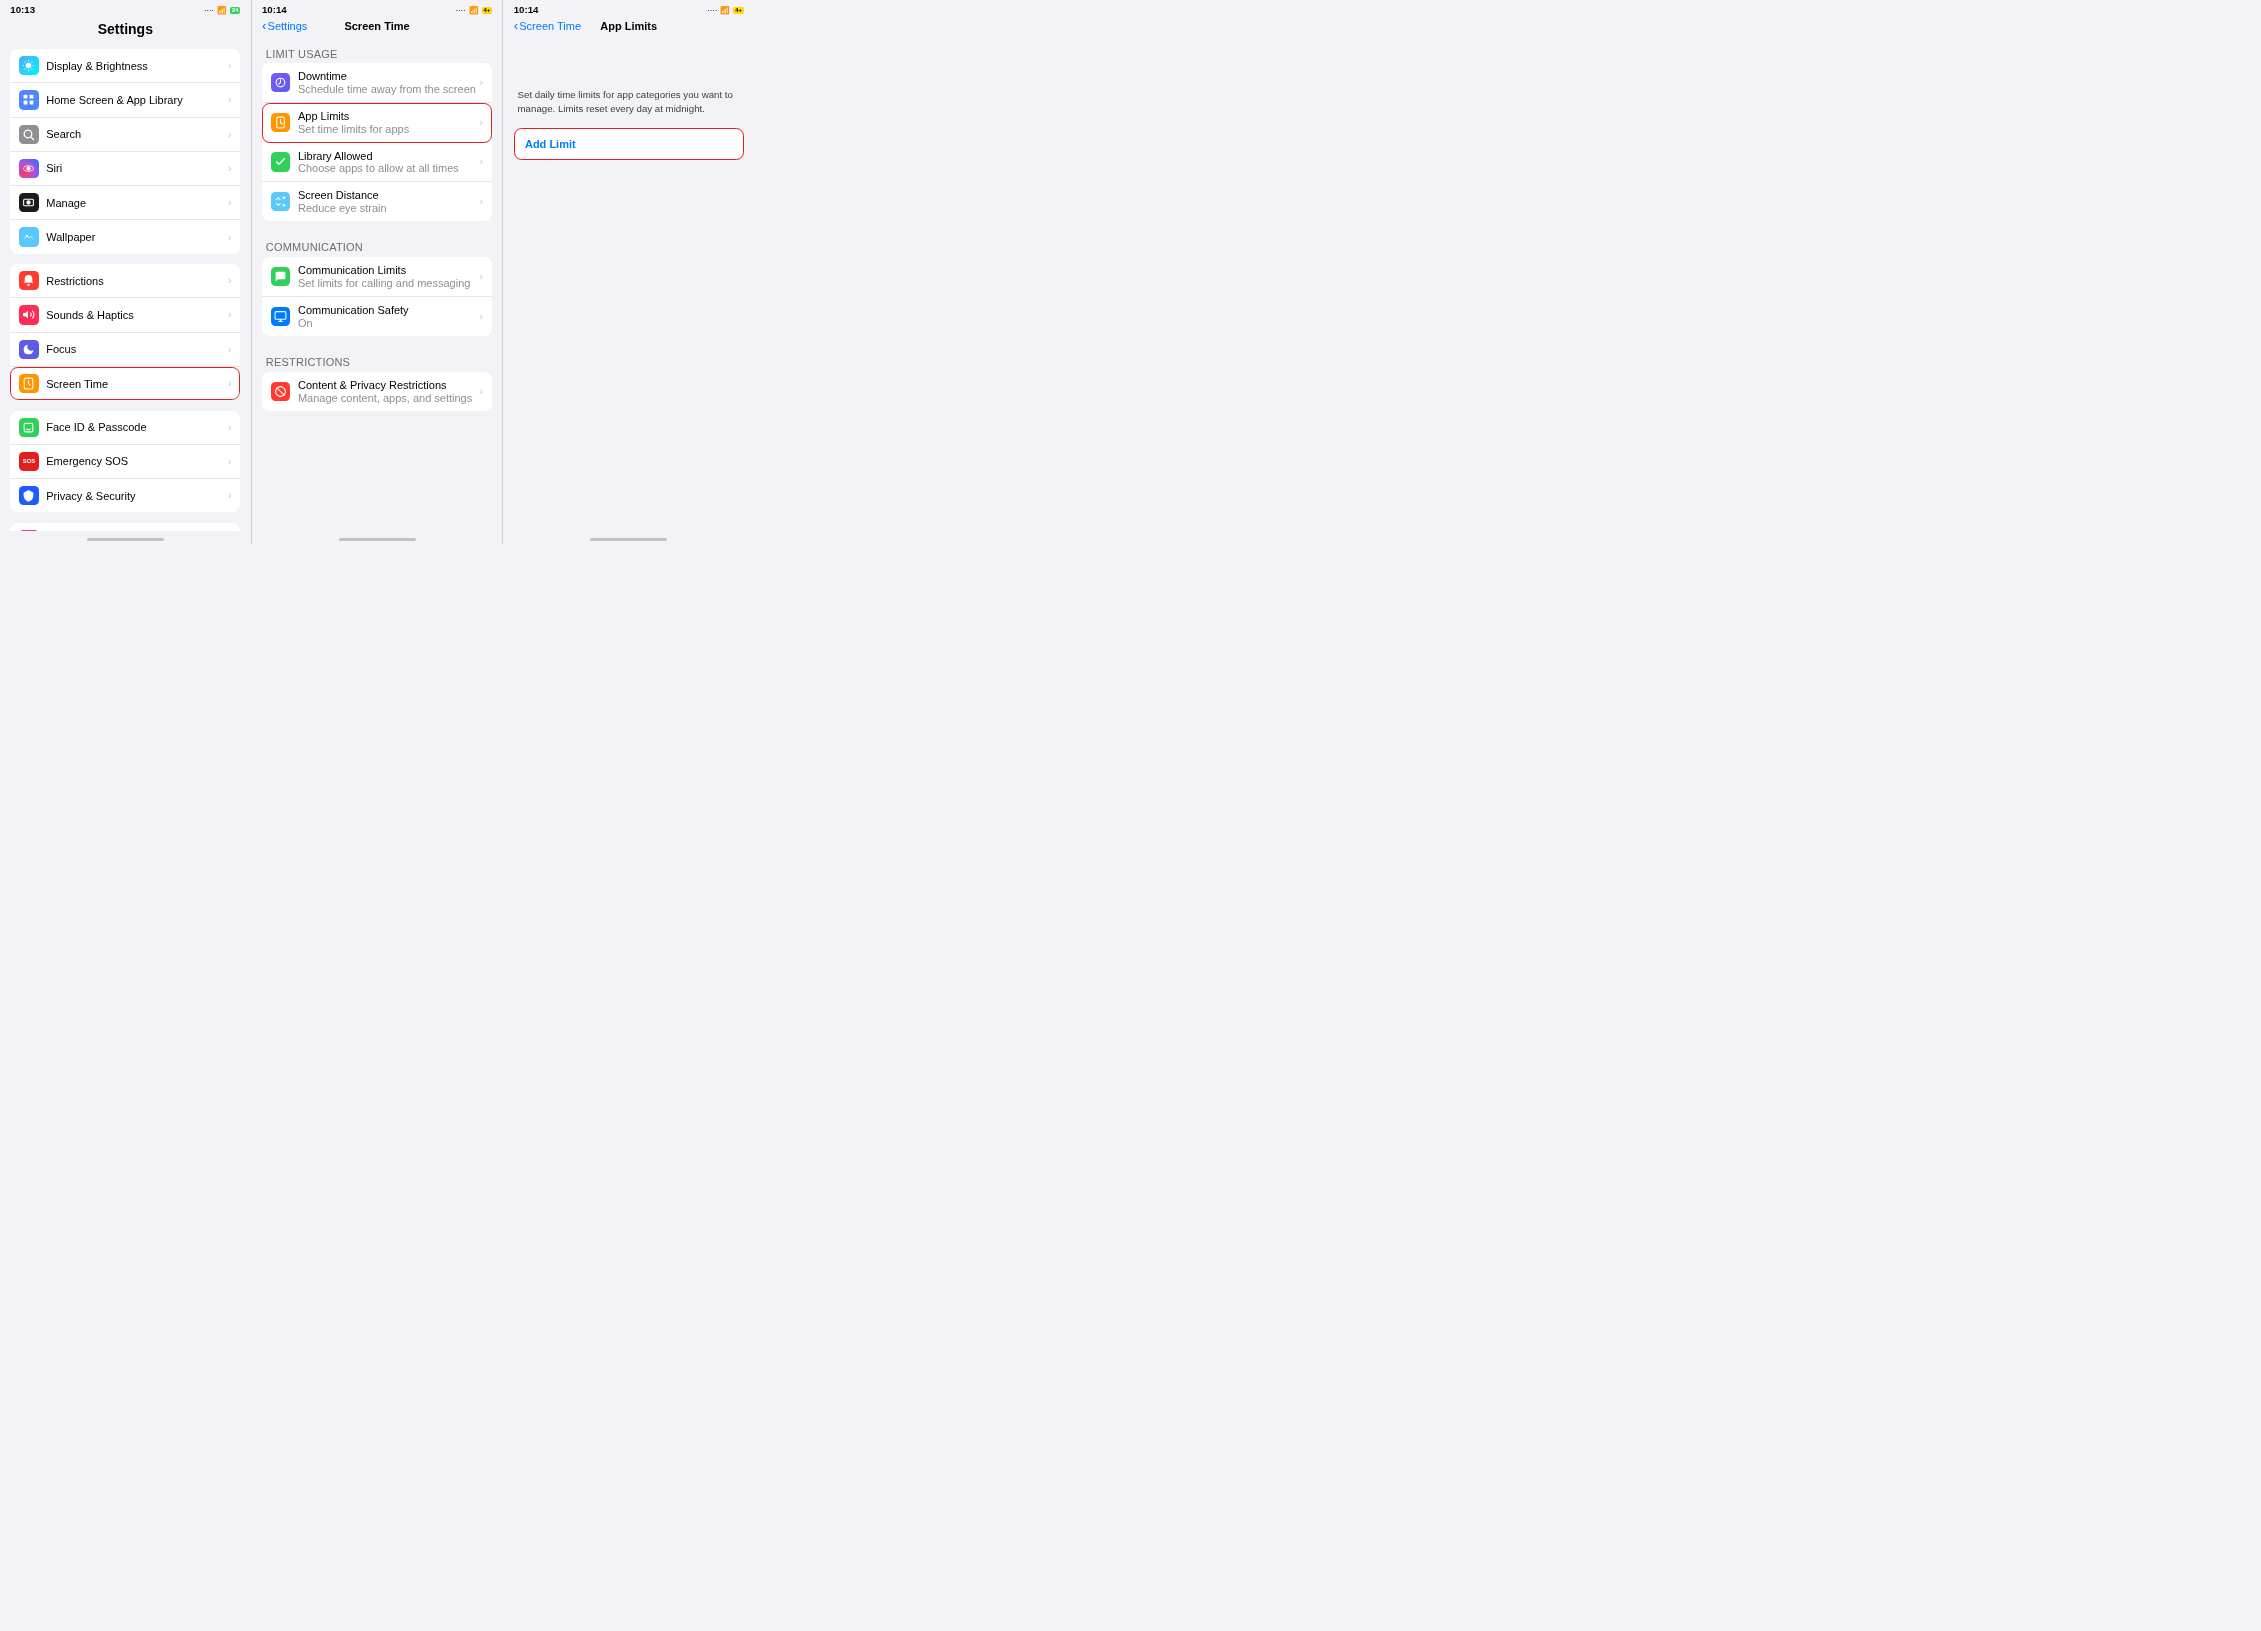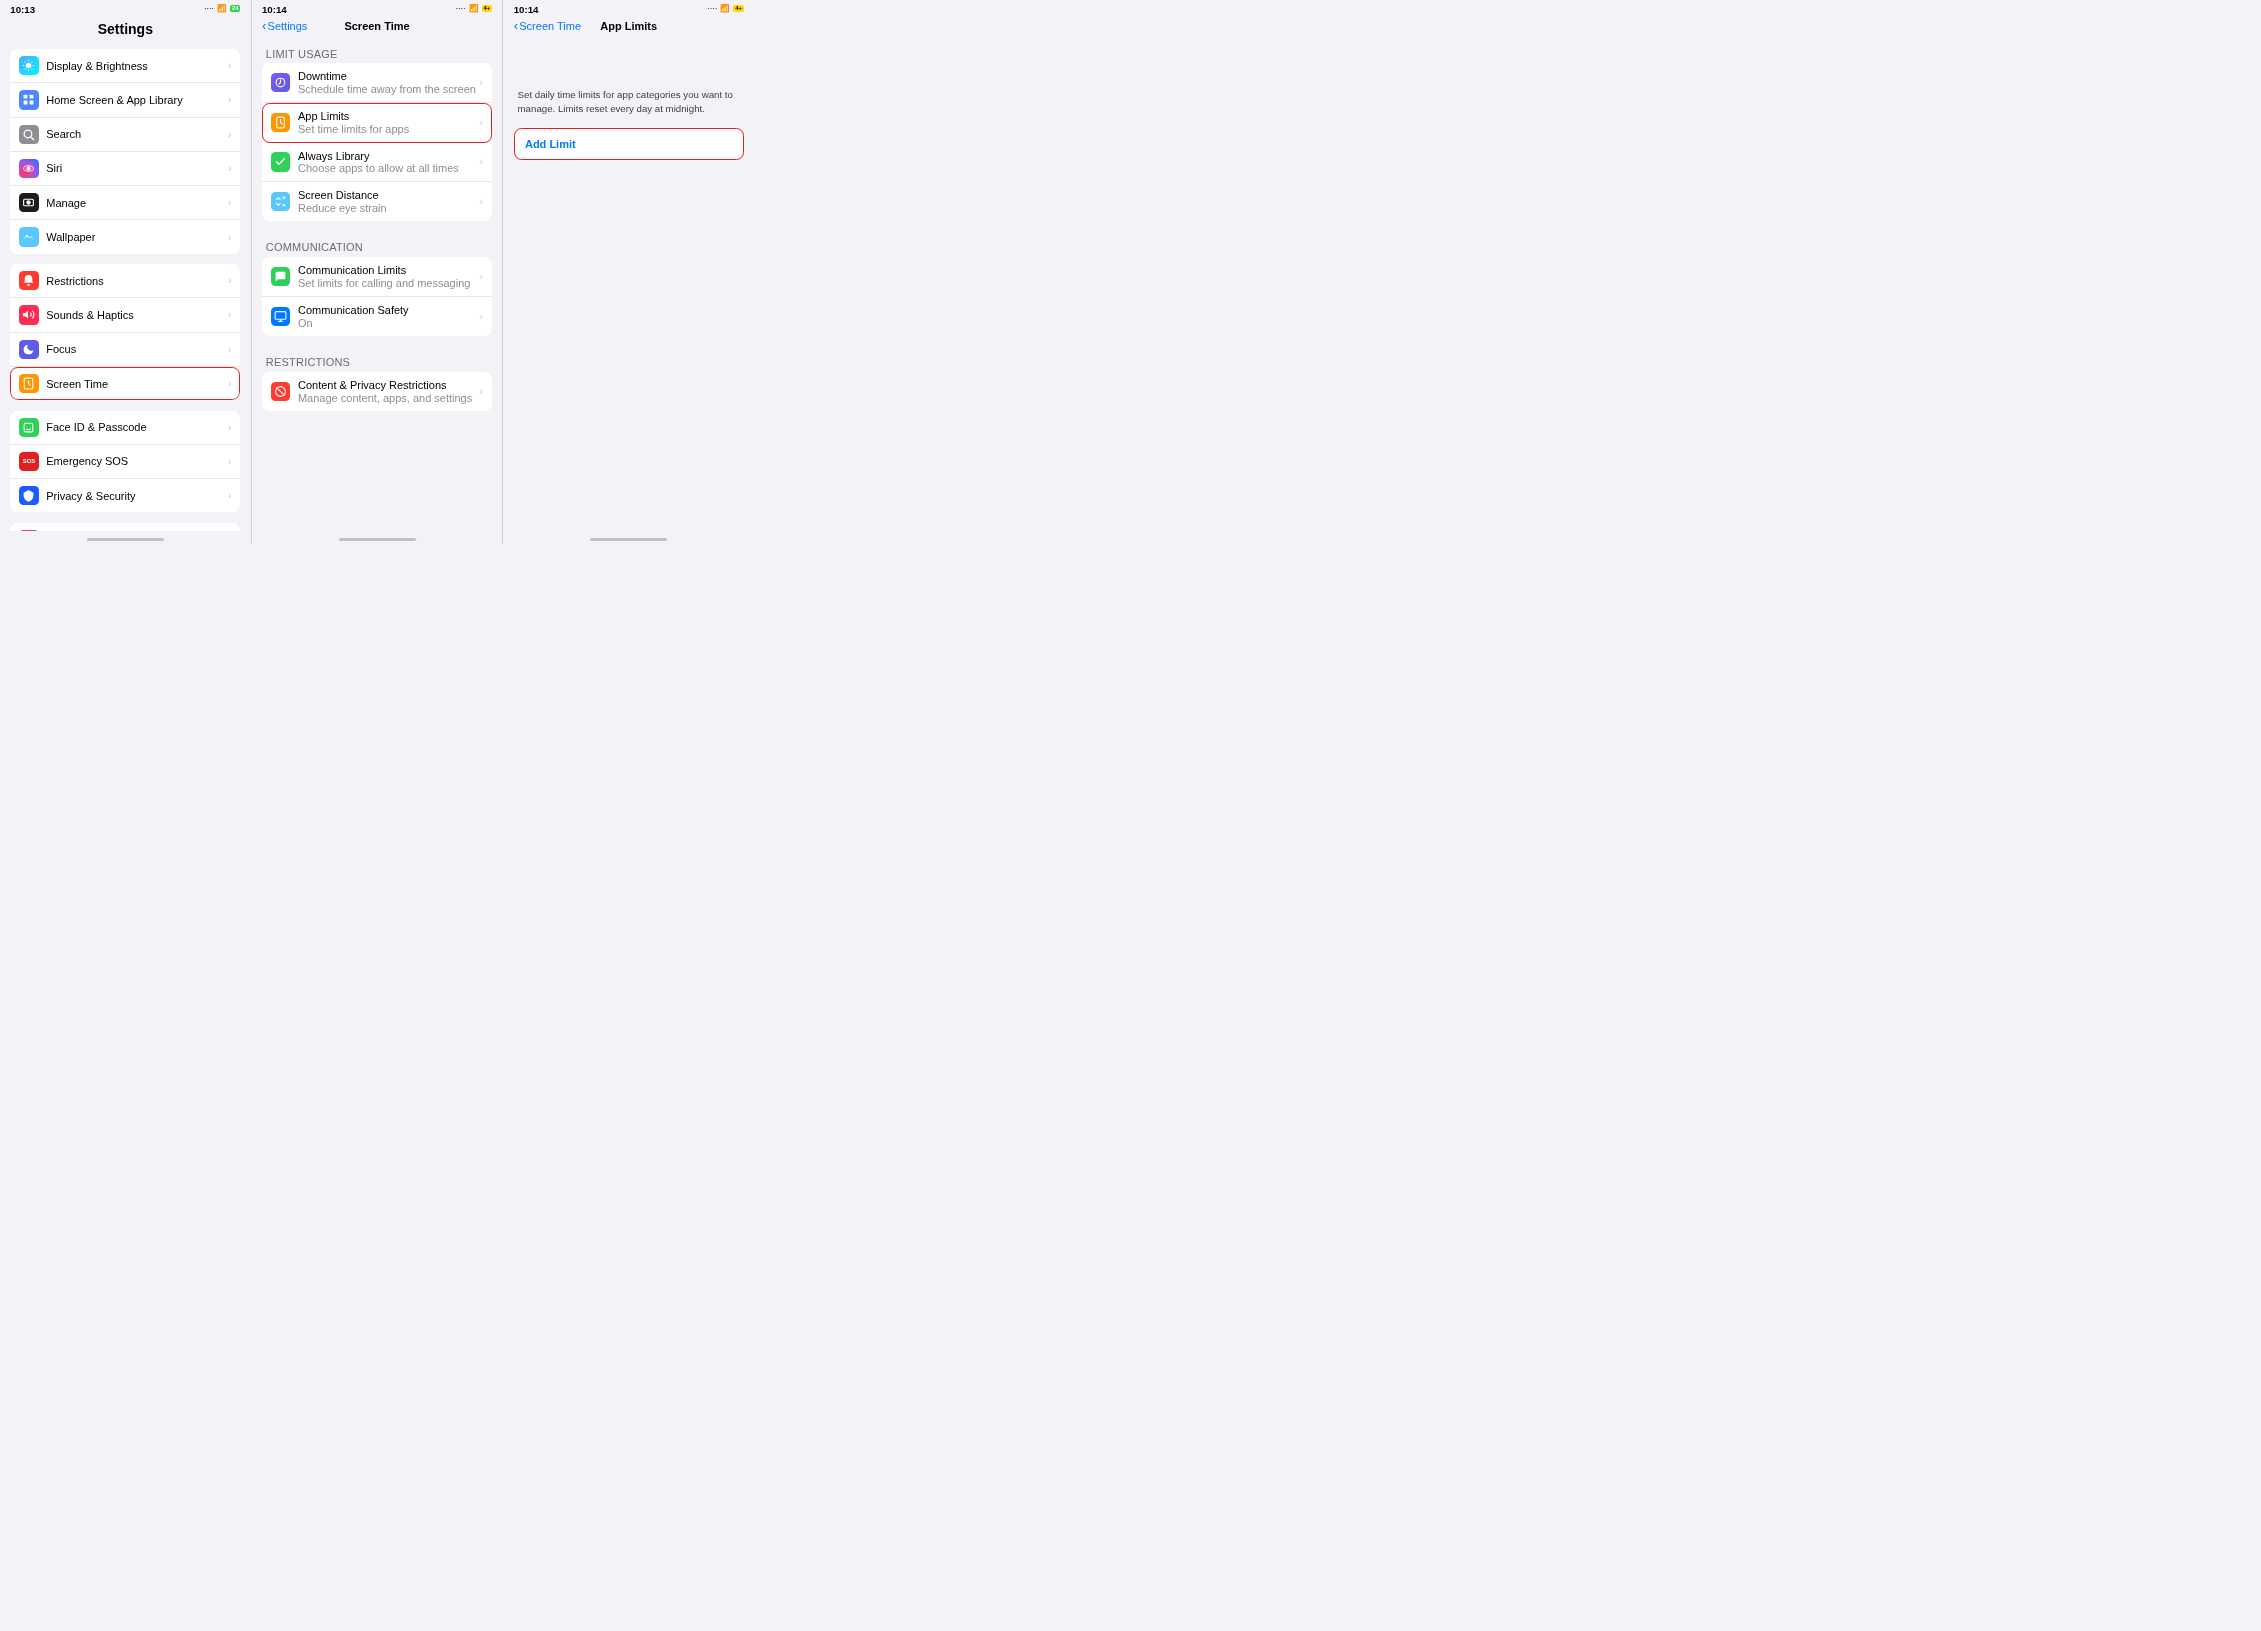--- a/index.html
+++ b/index.html
@@ -23,21 +23,21 @@
       position: relative;
     }
     .panel + .panel {
       border-left: 0.6px solid #d1d1d6;
     }
 
     
     .status-bar {
       display: flex;
       justify-content: space-between;
-      align-items: flex-start;
+      align-items: flex-end;
       padding: 3.9px 10.3px 2.6px;
       background: #f2f2f7;
       flex-shrink: 0;
     }
     .status-time {
       font-size: 9.7px;
       font-weight: 600;
       color: #000;
     }
     .status-icons {
@@ -483,21 +483,21 @@
         <span class="chevron">›</span>
       </div>
 
       <div class="list-item">
         <div class="icon-box ic-allowed">
           <svg viewBox="0 0 24 24" fill="none" stroke="white" stroke-width="2.5">
               <polyline points="20,6 9,17 4,12"></polyline>
             </svg>
         </div>
         <div class="item-text">
-          <div class="item-title">Always Library</div>
+          <div class="item-title">Library Allowed</div>
           <div class="item-subtitle">Choose apps to allow at all times</div>
         </div>
         <span class="chevron">›</span>
       </div>
 
       <div class="list-item">
         <div class="icon-box ic-distance">
           <svg viewBox="0 0 24 24" fill="none" stroke="white" stroke-width="2">
               <polyline points="4,9 8,5 12,9"></polyline>
               <polyline points="4,15 8,19 12,15"></polyline>

